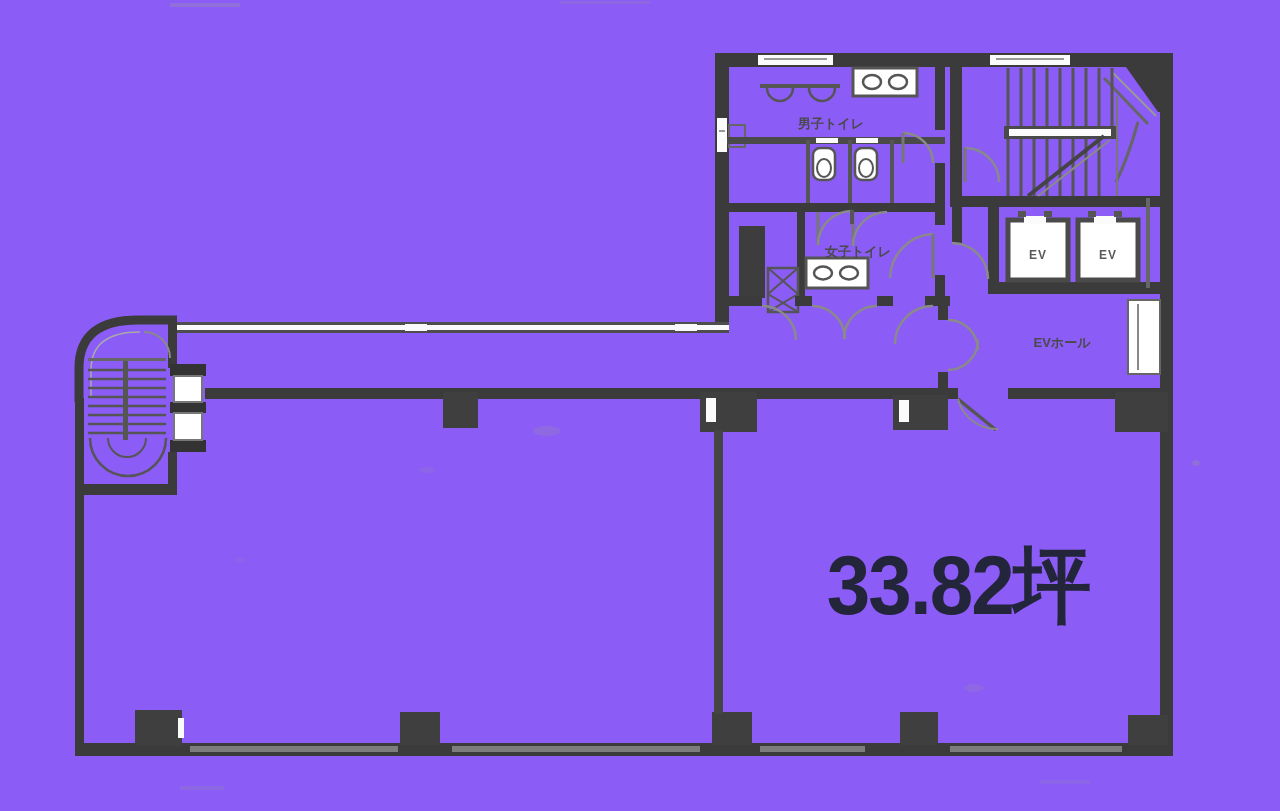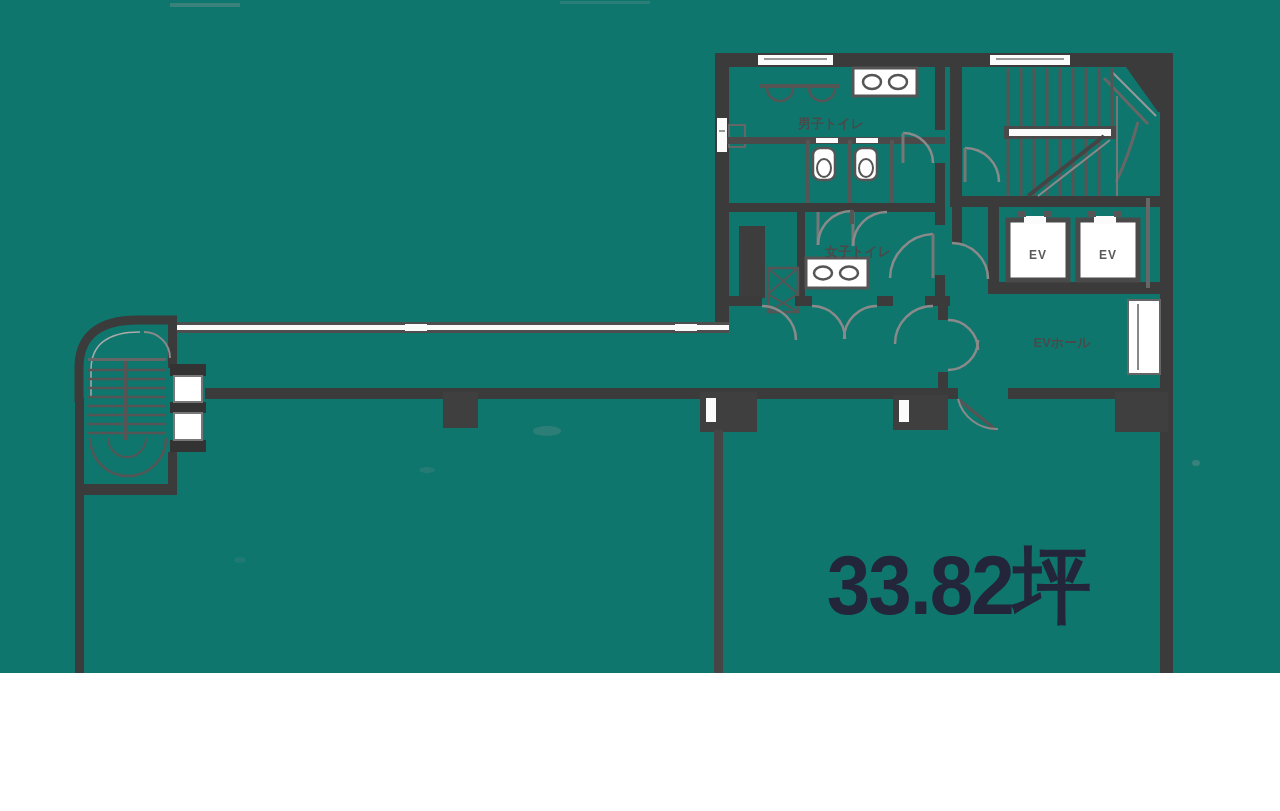--- a/index.html
+++ b/index.html
@@ -1,16 +1,16 @@
 <!DOCTYPE html>
 <html><head>
 <meta charset="utf-8">
 <style>
   html,body{margin:0;padding:0;background:#ffffff;}
-  #canvas{position:relative;width:1280px;height:673px;background:#0f766e;overflow:hidden;
+  #canvas{position:relative;width:1280px;height:811px;background:#8b5cf6;overflow:hidden;
           font-family:"Liberation Sans","DejaVu Sans",sans-serif;}
   svg{position:absolute;top:0;left:0;}
   .walls{filter:blur(0.35px);}
   .jp-label{font-family:"Liberation Sans","DejaVu Sans",sans-serif;font-size:13px;fill:#4a4a4a;font-weight:bold;}
   .ev-label{font-family:"Liberation Sans","DejaVu Sans",sans-serif;font-size:12px;fill:#5a5a5a;font-weight:bold;letter-spacing:1px;}
   .area-text{font-family:"Liberation Sans","DejaVu Sans",sans-serif;font-size:84px;font-weight:bold;fill:#23253a;letter-spacing:-2px;}
 </style>
 </head>
 <body>
 

